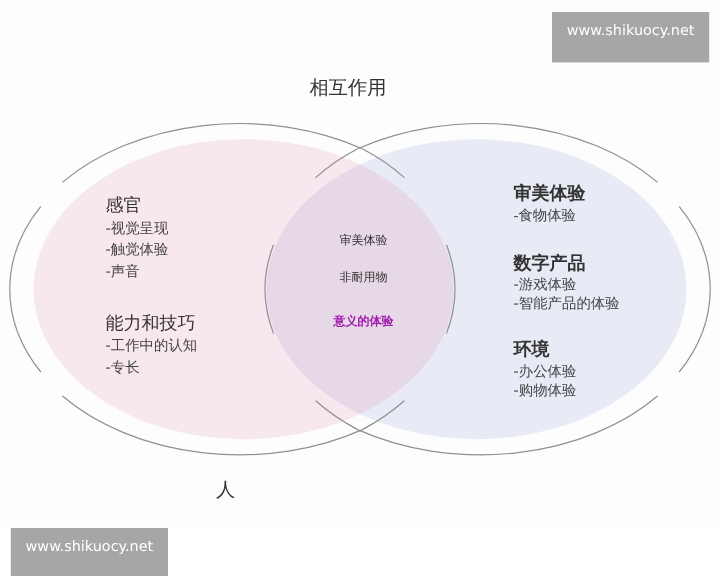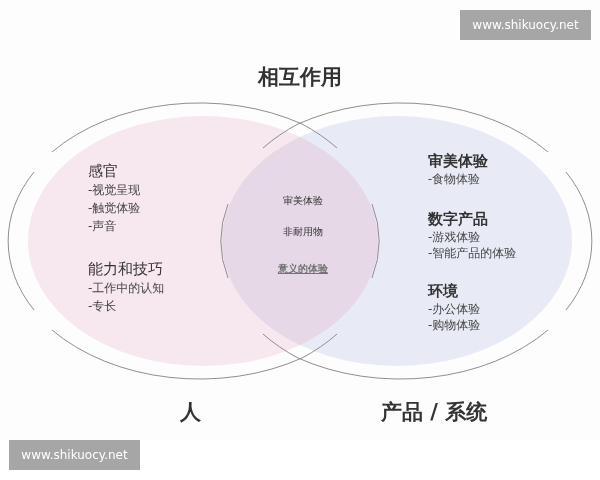--- a/index.html
+++ b/index.html
@@ -6,26 +6,26 @@
   body {
     width: 600px; height: 480px; position: relative; overflow: hidden;
     background: #ffffff;
     font-family: "DejaVu Sans", "Liberation Sans", sans-serif;
     color: #333;
   }
   .canvas { position: absolute; left: 0; top: 0; width: 600px; height: 440px; background: #fdfdfd; }
   svg.venn { position: absolute; left: 0; top: 0; }
   .watermark {
     position: absolute; background: #a6a6a6; color: #ffffff;
-    font-size: 12px; line-height: 30px; height: 30px; text-align: center;
+    font-size: 12px; line-height: 30px; height: 42px; text-align: center;
     font-family: "DejaVu Sans", sans-serif;
   }
   .wm-top { left: 460px; top: 10px; width: 131px; }
   .wm-bottom { left: 9px; top: 440px; width: 131px; }
-  .label { position: absolute; font-size: 21px; color: #333; white-space: nowrap; font-weight: bold; }
+  .label { position: absolute; font-size: 16px; color: #333; white-space: nowrap; }
   .group { position: absolute; white-space: nowrap; }
   .group .title { font-size: 15px; color: #333; line-height: 20px; }
   .group .title.bold { font-weight: bold; }
   .group .item { font-size: 12px; color: #444; line-height: 18px; }
   .center-stack { position: absolute; left: 233px; width: 140px; text-align: center; }
   .center-stack .c { font-size: 10px; color: #333; line-height: 20px; position: absolute; left: 0; width: 140px; }
   .center-stack .c.accent { font-weight: bold; }
 </style>
 </head>
 <body>
@@ -56,38 +56,37 @@
       <path d="M 298 124 A 193 138 0 0 0 263 148"></path>
       <path d="M 548 330 A 193 138 0 0 1 298 358"></path>
       <path d="M 298 358 A 193 138 0 0 1 263 334"></path>
       <path d="M 566 172 A 193 138 0 0 1 566 310"></path>
       <path d="M 228 204 A 193 138 0 0 0 228 278"></path>
     </g>
   </svg>
 
   <div class="label" style="left:258px;top:63px;">相互作用</div>
   <div class="label" style="left:180px;top:398px;">人</div>
-  <div class="label" style="left:381px;top:398px;">产品 / 系统</div>
 
   <div class="group" style="left:88px;top:161px;">
     <div class="title">感官</div>
     <div class="item">-视觉呈现</div>
     <div class="item">-触觉体验</div>
     <div class="item">-声音</div>
   </div>
   <div class="group" style="left:88px;top:259px;">
     <div class="title">能力和技巧</div>
     <div class="item">-工作中的认知</div>
     <div class="item">-专长</div>
   </div>
 
   <div class="center-stack" style="top:0;">
     <div class="c" style="top:191px;">审美体验</div>
     <div class="c" style="top:222px;">非耐用物</div>
-    <div class="c accent" style="top:259px;color:#737373;text-decoration:underline;">意义的体验</div>
+    <div class="c accent" style="top:259px;color:#a21caf;">意义的体验</div>
   </div>
 
   <div class="group" style="left:428px;top:151px;">
     <div class="title bold">审美体验</div>
     <div class="item" style="line-height:16px;font-family:Liberation Serif, serif;">-食物体验</div>
   </div>
   <div class="group" style="left:428px;top:281px;">
     <div class="title bold">环境</div>
     <div class="item" style="line-height:16px;">-办公体验</div>
     <div class="item" style="line-height:16px;">-购物体验</div>

